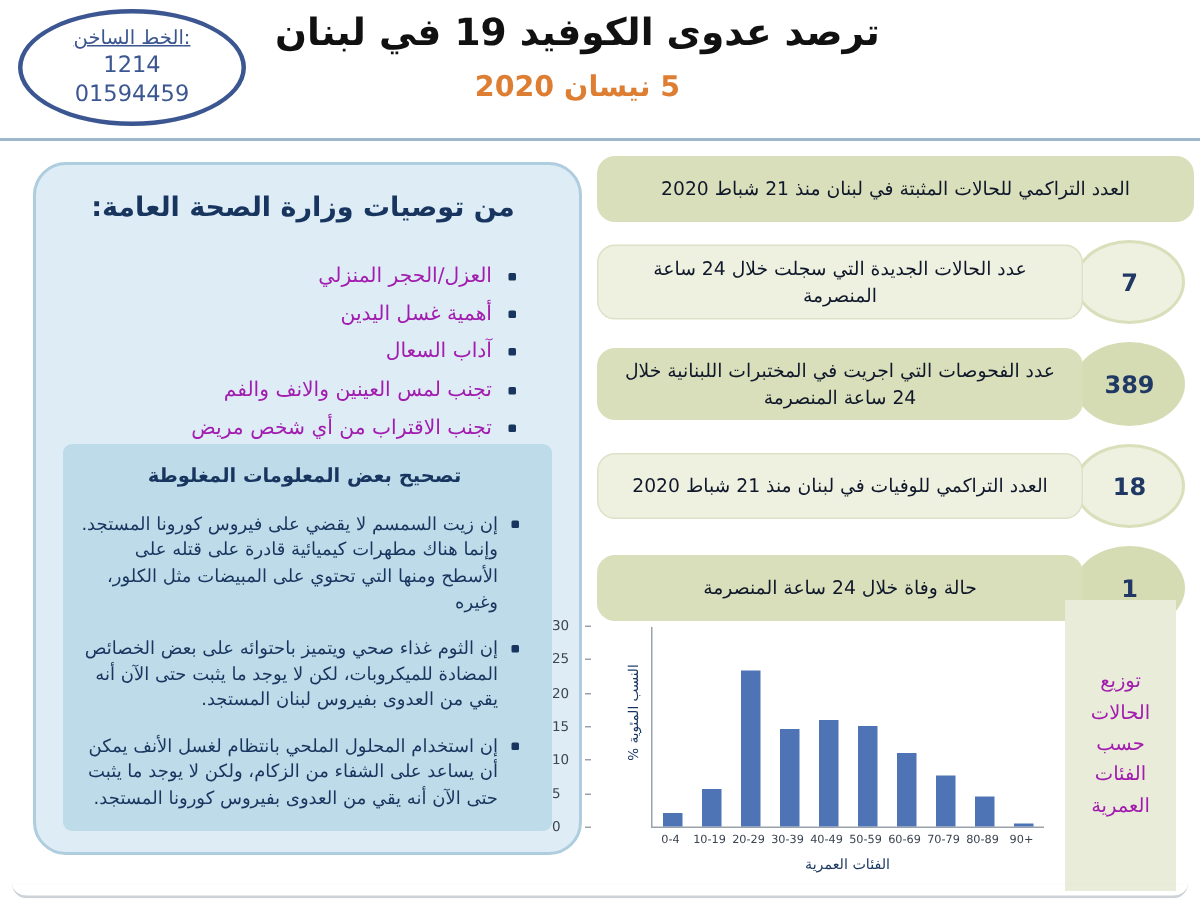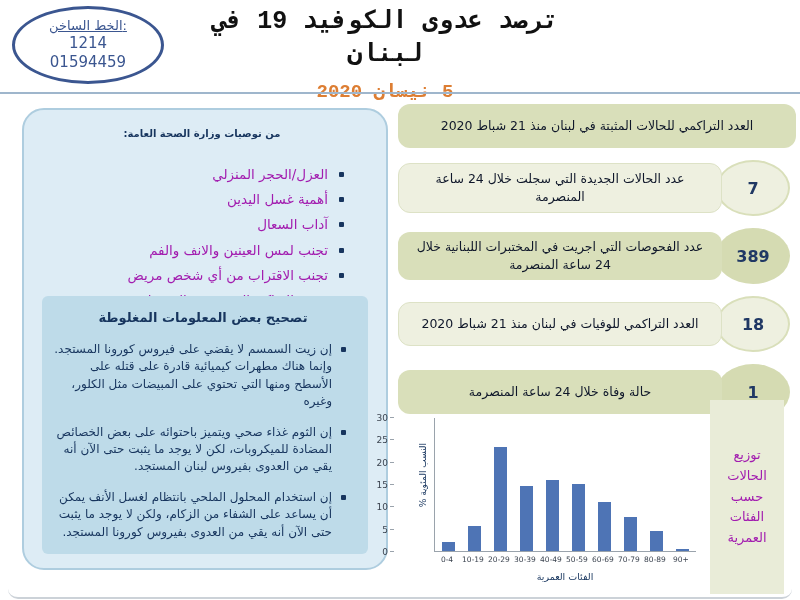--- a/index.html
+++ b/index.html
@@ -11,37 +11,37 @@
   }
   
   .hotline {
     position:absolute; left:12px; top:6px; width:152px; height:78px;
     border:3px solid #3b5690; border-radius:50%;
     display:flex; flex-direction:column; align-items:center; justify-content:center;
     color:#3b5690; text-align:center; line-height:1.25;
   }
   .hotline .l1 { font-size:13px;text-decoration:underline; }
   .hotline .l2, .hotline .l3 { font-size:15px; }
-  .titles { position:absolute; left:170px; top:6px; width:430px; text-align:center;font-family:Liberation Mono, monospace; }
+  .titles { position:absolute; left:170px; top:6px; width:430px; text-align:center; }
   .main-title { font-size:25px; font-weight:bold; color:#111111; direction:rtl; line-height:1.3; }
   .report-date { margin-top:8px; font-size:19px; font-weight:bold; color:#dd7e33; direction:rtl; }
   .ministry { position:absolute; right:8px; top:8px; display:flex; align-items:center; gap:6px; }
   .ministry-text { text-align:right; direction:rtl; font-weight:bold; line-height:1.5; font-size:15px; letter-spacing:1px; }
   .ministry-line1 { color:#3a7d44; }
   .ministry-line2 { color:#c0392b; }
   .header-rule { position:absolute; left:0; top:92px; width:800px; height:0; border-top:2px solid #9fb6cc; }
   .page-bottom-edge { position:absolute; left:8px; bottom:1px; width:784px; height:10px;
     border-bottom:2px solid #ccd2d8; border-radius:0 0 14px 14px; }
   
   .reco-panel {
     position:absolute; left:22px; top:108px; width:366px; height:462px;
     background:#ddecf5; border:2px solid #aecddf; border-radius:22px;
     direction:rtl; padding:18px 20px 12px 14px;
   }
-  .reco-title { text-align:center; font-size:10px; font-weight:bold; color:#17355e; margin-bottom:26px; }
+  .reco-title { text-align:center; font-size:18px; font-weight:bold; color:#17355e; margin-bottom:26px; }
   ul.reco-list { list-style:none; padding:0 38px 0 0; }
   ul.reco-list li {
     position:relative; font-size:13.5px; color:#a21caf; margin-bottom:7px; line-height:1.35;text-align:right;
   }
   ul.reco-list li::before {
     content:""; position:absolute; right:-16px; top:7px; width:5px; height:5px;
     background:#17355e; border-radius:1px;
   }
   .misinfo-panel {
     position:absolute; left:18px; right:18px; top:186px; bottom:14px;
@@ -83,21 +83,21 @@
   .plot { position:absolute; left:36px; top:10px; width:262px; }
   .bars-row {
     display:flex; align-items:flex-end; height:134px;
     border-left:1.5px solid #9aa3ac; border-bottom:1.5px solid #9aa3ac;
   }
   .bar-slot { width:26px; display:flex; justify-content:center; }
   .bar { width:13px; }
   .labels-row { display:flex; margin-top:3px; }
   .cat-label { width:26px; text-align:center; font-size:7.5px; color:#3c4450; }
   .yticks { position:absolute; left:-26px; top:10px; width:22px; height:134px; }
-  .ytick { position:absolute; right:6px; width:20px; text-align:right; font-size:9px; color:#3c4450; }
+  .ytick { position:absolute; right:6px; width:20px; font-size:9px; color:#3c4450; }
   .ytick-mark { position:absolute; right:0; width:4px; height:1px; background:#9aa3ac; }
   .chart-xlabel {
     position:absolute; left:36px; top:163px; width:262px; text-align:center;
     font-size:9.5px; color:#17355e; direction:rtl;
   }
   .chart-title-box {
     position:absolute; left:710px; top:400px; width:74px; height:194px;
     background:#e9ecd8; display:flex; align-items:center; justify-content:center;
     text-align:center; direction:rtl; color:#a21caf; font-size:13px; line-height:1.6; padding:4px;
   }

